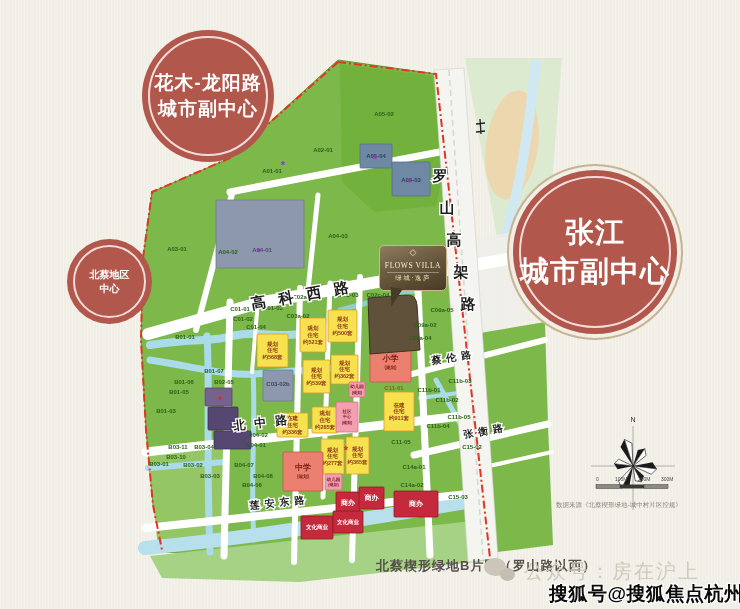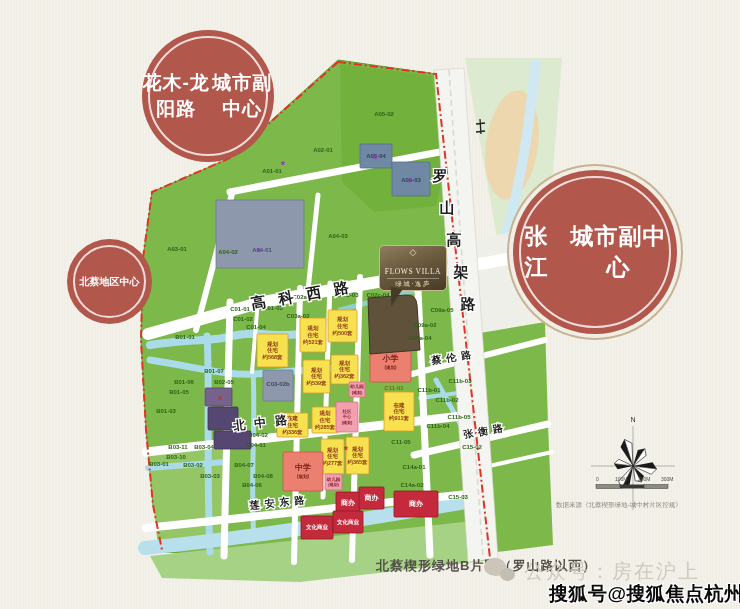--- a/index.html
+++ b/index.html
@@ -4,36 +4,36 @@
 <style>
   html,body{margin:0;padding:0;}
   body{font-family:"Liberation Sans","DejaVu Sans",sans-serif;}
   .stage{position:relative;width:740px;height:609px;overflow:hidden;
     background:#f1eee6;
     background-image:repeating-linear-gradient(90deg,rgba(255,255,255,.25) 0 1px,rgba(0,0,0,0) 1px 3px);}
   svg text{font-family:"Liberation Sans","DejaVu Sans",sans-serif;}
 
   
   .bubble{position:absolute;border-radius:50%;background:#b2574c;color:#fff;
-    display:flex;flex-direction:row;align-items:center;justify-content:center;
+    display:flex;flex-direction:column;align-items:center;justify-content:center;
     text-align:center;font-weight:bold;line-height:1.35;z-index:5;}
   .bubble::before{content:"";position:absolute;inset:6px;border:2px solid rgba(255,255,255,.8);
     border-radius:50%;pointer-events:none;}
   .bubble-huamu{left:142px;top:30px;width:132px;height:132px;font-size:19px;letter-spacing:1px;}
   .bubble-beicai{left:67px;top:239px;width:85px;height:85px;font-size:10px;}
-  .bubble-zhangjiang{left:513px;top:170px;width:164px;height:164px;font-size:23px;letter-spacing:1px;
+  .bubble-zhangjiang{left:513px;top:170px;width:164px;height:164px;font-size:29px;letter-spacing:1px;
     box-shadow:0 0 0 4px #f1eee6,0 0 0 6px #c7b393;}
 
   
   .logo-pin{position:absolute;left:379px;top:245px;width:66px;height:44px;z-index:6;
     background:linear-gradient(160deg,#8e7d5e 0%,#6a5a3e 45%,#473a26 100%);
     border:1px solid #c9b88e;border-radius:5px;text-align:center;color:#f3ecd8;}
   .logo-diamond{font-size:9px;line-height:9px;margin-top:2px;color:#e9ddb6;}
   .logo-title{font-family:"Liberation Serif","DejaVu Serif",serif;font-size:7.5px;
-    letter-spacing:.6px;margin-top:10px;white-space:nowrap;}
+    letter-spacing:.6px;margin-top:4px;white-space:nowrap;}
   .logo-divider{width:78%;height:1px;background:rgba(255,255,255,.35);margin:1.5px auto 1px auto;}
   .logo-cn{font-size:6.5px;letter-spacing:1.5px;color:#e9ddb6;white-space:nowrap;}
   .logo-tail{position:absolute;left:9px;bottom:-17px;width:0;height:0;
     border-left:4px solid transparent;border-right:8px solid transparent;
     border-top:19px solid #473a26;transform:rotate(10deg);}
 
   
   .caption{position:absolute;left:376px;top:557px;font-size:13px;font-weight:bold;
     color:#55504a;letter-spacing:1px;z-index:7;white-space:nowrap;}
   .source-note{position:absolute;left:556px;top:501px;font-size:6.5px;color:#8a857c;

